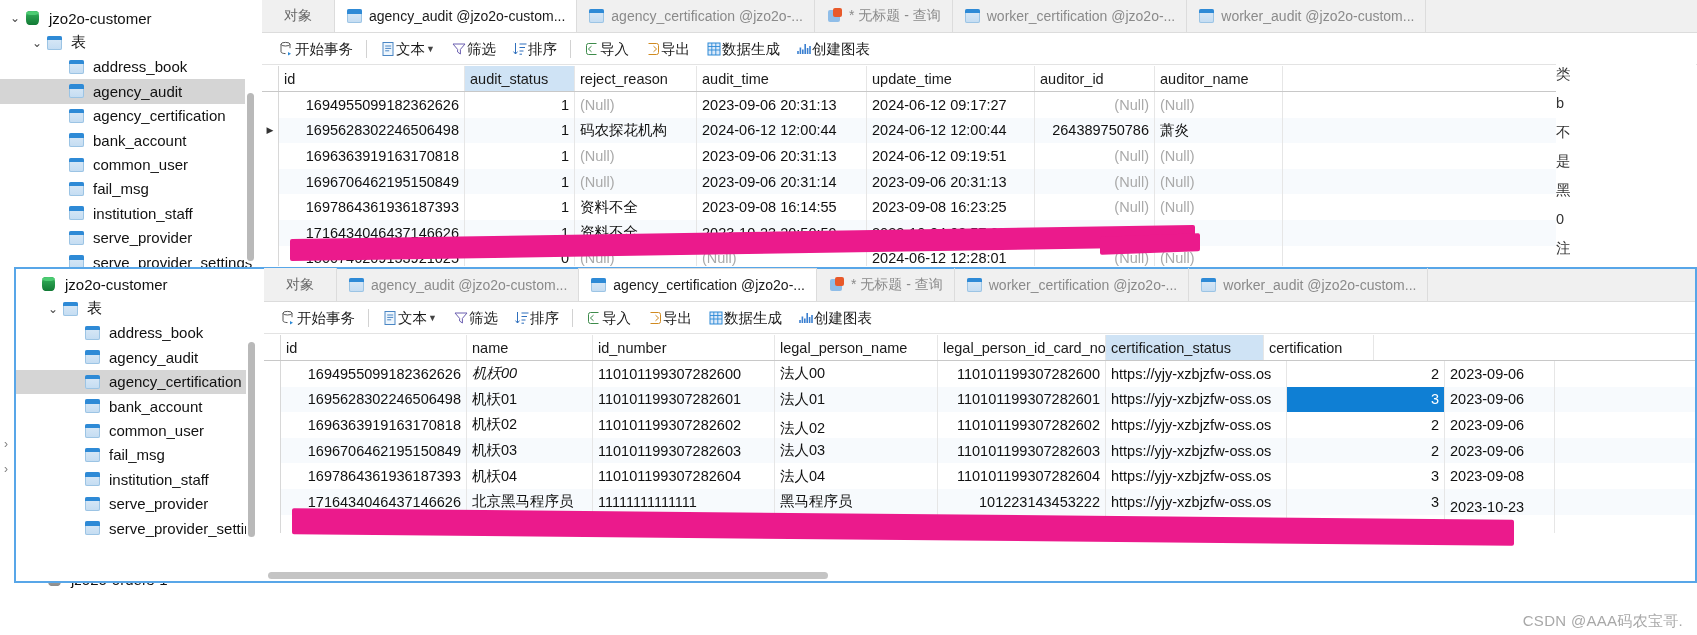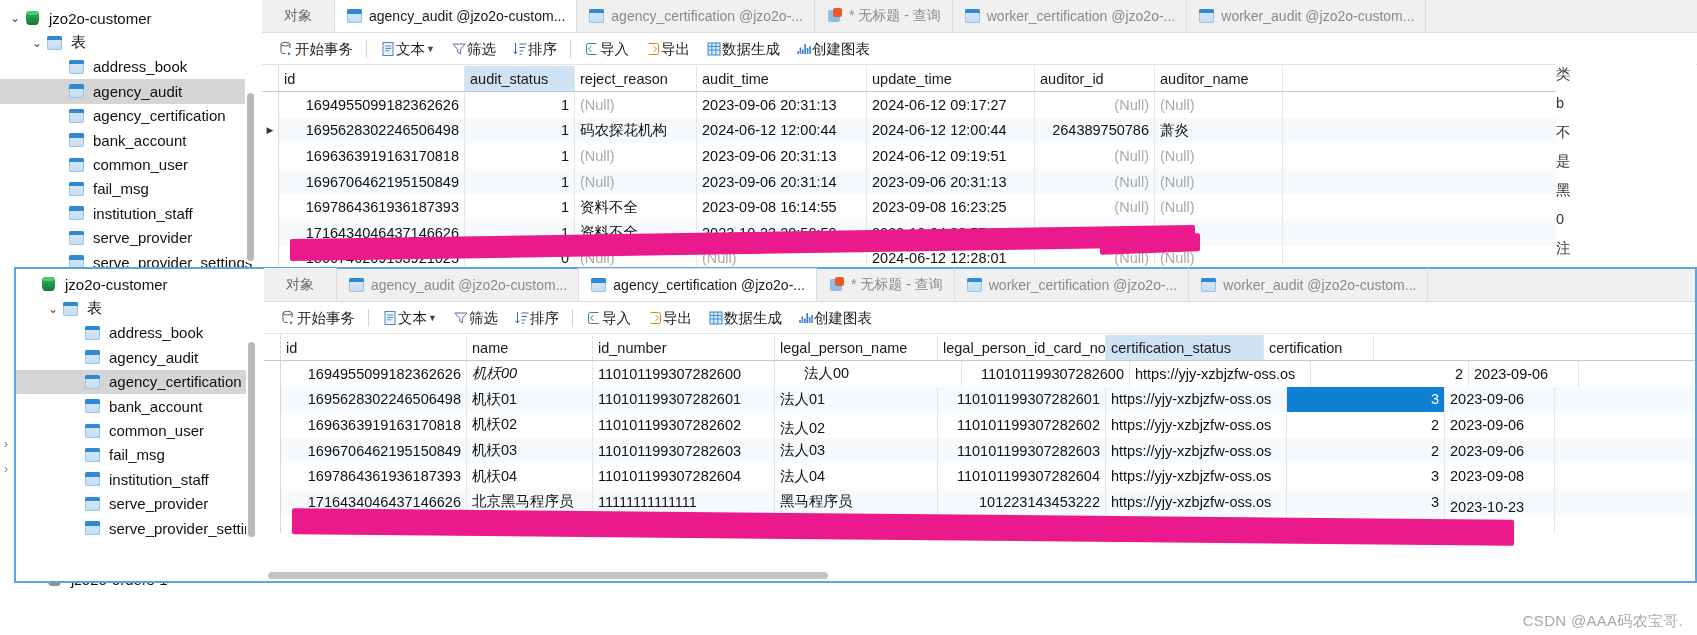--- a/index.html
+++ b/index.html
@@ -718,21 +718,21 @@
       <span class="gutter"></span>
         <span class="gcell num" style="width:186px;flex:0 0 186px;">
               <span>1694955099182362626</span>
         </span>
         <span class="gcell" style="width:126px;flex:0 0 126px;font-style:italic;">
               <span>机枖00</span>
         </span>
         <span class="gcell" style="width:182px;flex:0 0 182px;">
               <span>110101199307282600</span>
         </span>
-        <span class="gcell" style="width:163px;flex:0 0 163px;margin-left:24px;">
+        <span class="gcell" style="width:163px;flex:0 0 163px;">
               <span>法人00</span>
         </span>
         <span class="gcell num" style="width:168px;flex:0 0 168px;">
               <span>110101199307282600</span>
         </span>
         <span class="gcell" style="width:181px;flex:0 0 181px;">
               <span>https://yjy-xzbjzfw-oss.os</span>
         </span>
         <span class="gcell num" style="width:158px;flex:0 0 158px;">
               <span>2</span>

